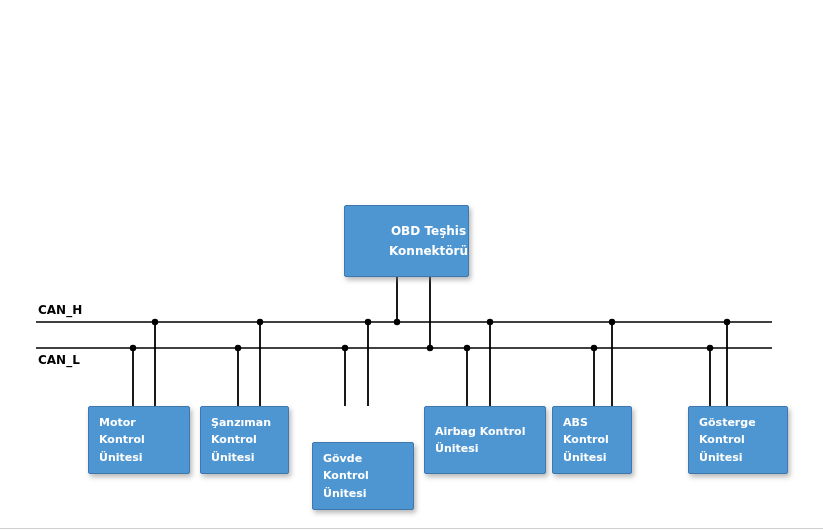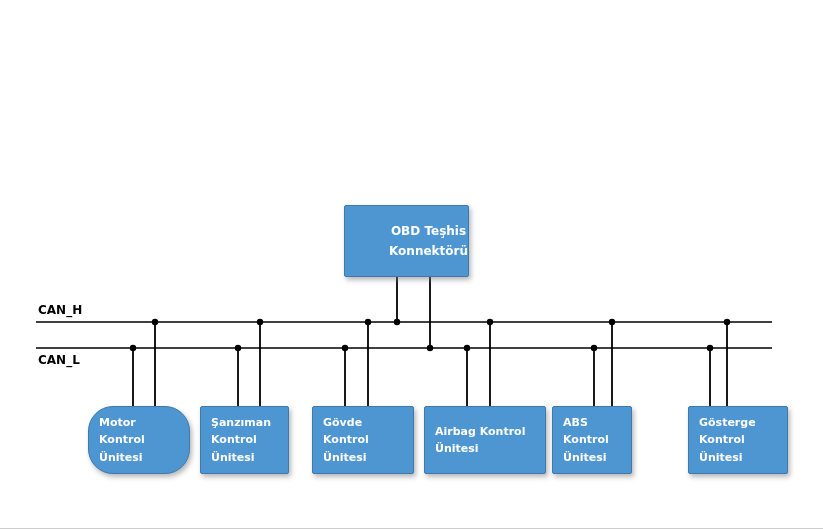--- a/index.html
+++ b/index.html
@@ -19,23 +19,23 @@
     box-shadow:2px 3px 5px rgba(125,125,125,0.55);
     color:#ffffff;font-weight:bold;
     display:flex;align-items:center;
     box-sizing:border-box;
   }
   .node .lbl{white-space:pre-line;line-height:1.55;}
   .obd{left:344px;top:205px;width:125px;height:72px;font-size:12px;justify-content:flex-end;}
   .obd .lbl{text-align:center;line-height:1.7;}
   .ecu{top:406px;height:68px;font-size:11px;}
   .ecu .lbl{padding-left:10px;padding-right:4px;text-align:left;}
-  .e1{left:88px;width:102px;border-radius:25px;}
+  .e1{left:88px;width:102px;}
   .e2{left:200px;width:89px;}
-  .e3{left:312px;width:102px;}
+  .e3{left:312px;width:102px;margin-top:36px;}
   .e4{left:424px;width:122px;}
   .e5{left:552px;width:80px;}
   .e6{left:688px;width:100px;}
   .buslabel{position:absolute;font-size:12px;font-weight:bold;color:#000000;}
   .lh{left:38px;top:303px;}
   .ll{left:38px;top:353px;}
   .baseline{position:absolute;left:0;top:528px;width:823px;height:1px;background:#cfcfcf;}
 </style>
 </head>
 <body>

